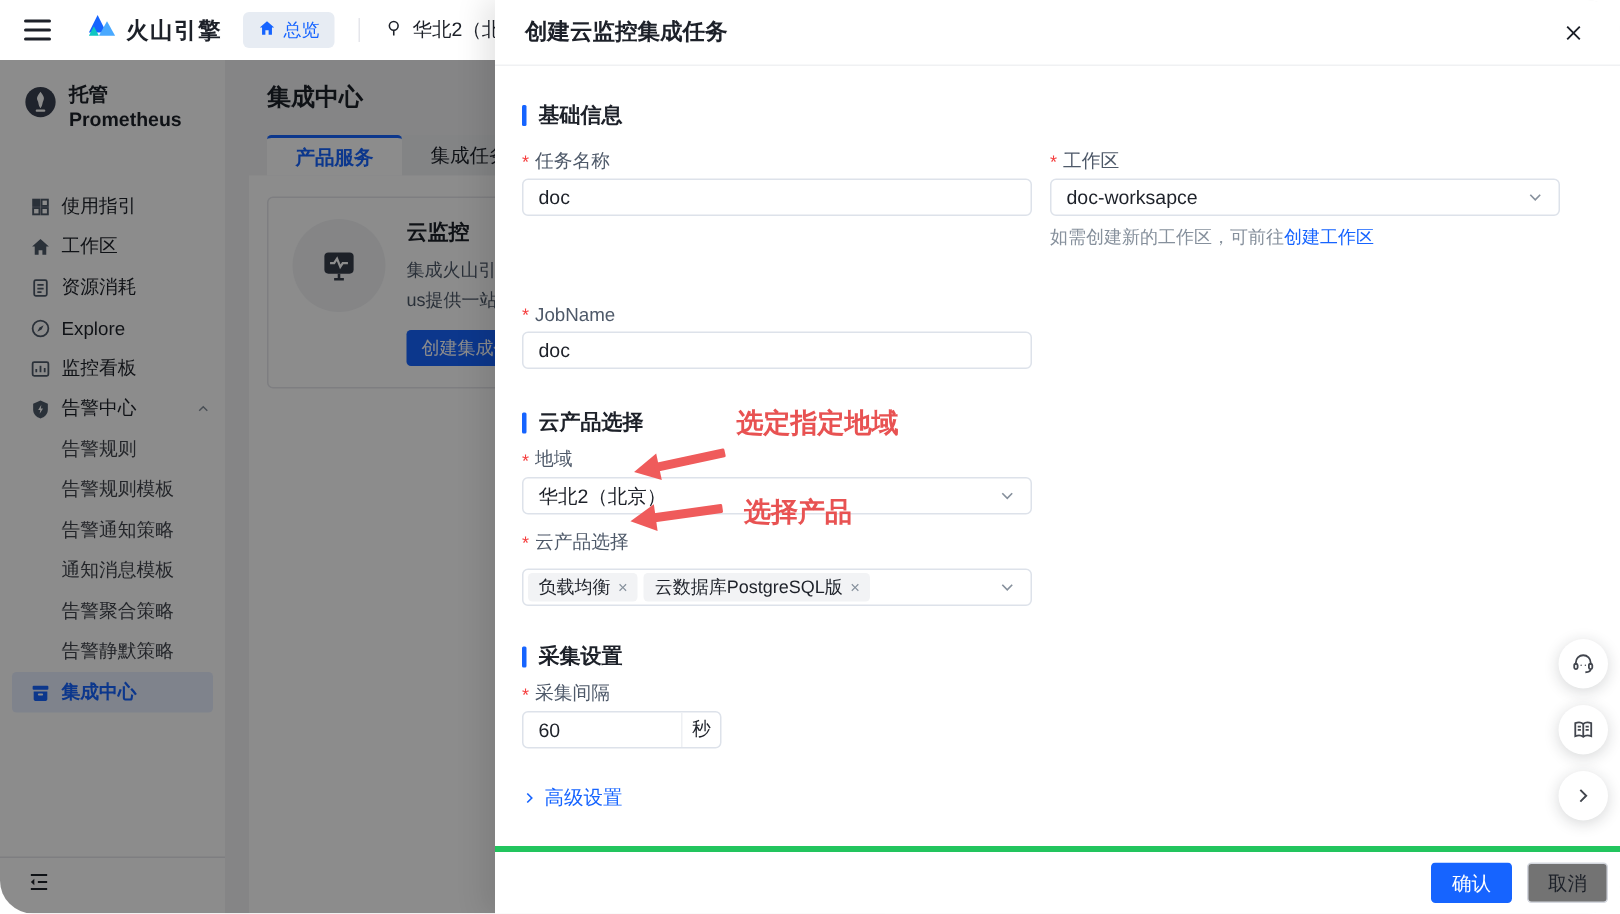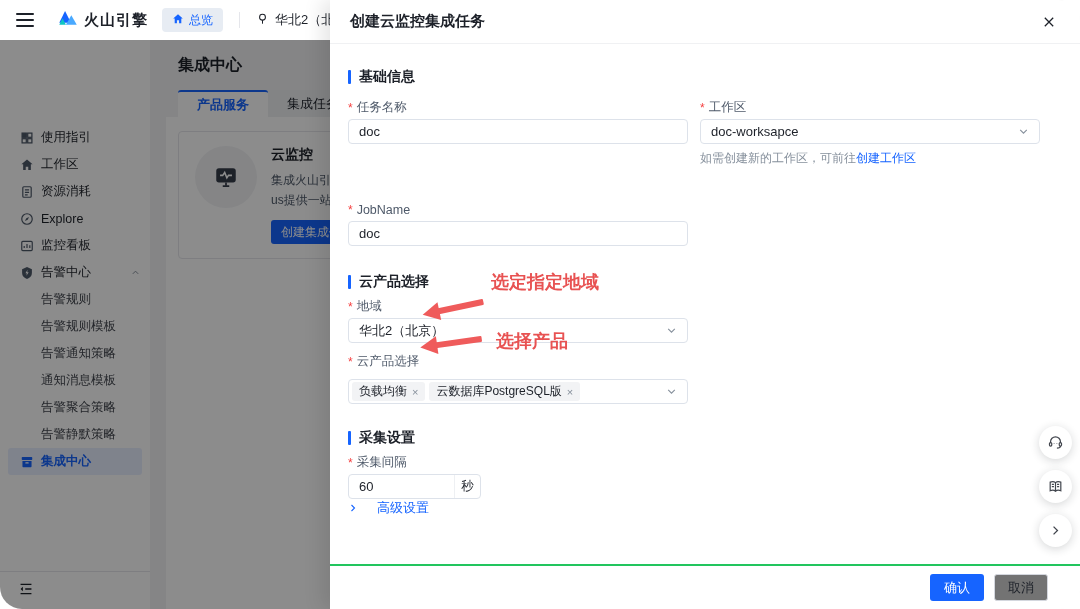--- a/index.html
+++ b/index.html
@@ -60,22 +60,22 @@
   .selbox { justify-content:space-between; cursor:pointer; }
   .helper { margin-top:6px; font-size:12px; color:#86909c; }
   .helper a, .link { color:#1664ff; text-decoration:none; cursor:pointer; }
   .tagbox { padding:0 10px 0 3px; gap:4px; }
   .tag { display:flex; align-items:center; gap:5px; background:#f2f3f5; border-radius:3px; height:19px; padding:0 7px; font-size:12px; color:#1d2129; }
   .tag .tx { color:#86909c; cursor:pointer; font-size:11px; }
   .tagbox .grow { flex:1; }
   .interval { width:133px; padding-right:0; }
   .interval .grow { flex:1; }
   .unit { width:26px; height:23px; display:flex; align-items:center; justify-content:center; font-size:12.5px; color:#1d2129; border-left:1px solid #eef0f3; }
-  .advanced { display:flex; align-items:center; gap:19px; font-size:13px; color:#1664ff; cursor:pointer; }
-  .dr-foot { position:absolute; left:0; right:0; bottom:0; height:45px; border-top:2px solid #22c55e; background:#fff; display:flex; align-items:center; justify-content:flex-end; gap:10px; padding-right:32px; }
+  .advanced { margin-top:24px; display:flex; align-items:center; gap:5px; font-size:13px; color:#1664ff; cursor:pointer; }
+  .dr-foot { position:absolute; left:0; right:0; bottom:0; height:45px; border-top:4px solid #22c55e; background:#fff; display:flex; align-items:center; justify-content:flex-end; gap:10px; padding-right:8px; }
   .btn { height:27px; border-radius:3px; font-size:13px; padding:0 13px; cursor:pointer; border:1px solid transparent; font-family:inherit; }
   .btn-primary { background:#1664ff; color:#fff; }
   .btn-plain { background:#737373; color:#1d2129; border-color:#d4d7de; }
 
   
   .anno-text { position:absolute; font-size:18px; font-weight:700; color:#e85252; white-space:nowrap; }
   .anno-arrow { position:absolute; width:64px; height:22px; }
   .anno-arrow .head { position:absolute; left:0; top:2px; width:0; height:0; border-top:9px solid transparent; border-bottom:9px solid transparent; border-right:17px solid #ef5b5b; }
   .anno-arrow .shaft { position:absolute; left:14px; top:8px; width:48px; height:6px; background:#ef5b5b; border-radius:1px; }
   .rot1 { transform:rotate(-12deg); }
@@ -124,20 +124,30 @@
       <span>华北2（北京）</span>
       <span>
         <svg width="10" height="10" viewBox="0 0 20 20" fill="none" stroke="#86909c" stroke-width="2">
             <path d="M4 7 L10 13 L16 7"></path>
           </svg>
       </span>
     </div>
   </div>
 
   <div class="sidebar">
+    <div class="product-head">
+      <span>
+        <svg width="22" height="22" viewBox="0 0 24 24">
+            <circle cx="12" cy="12" r="11" fill="#3a4050"></circle>
+            <path d="M12 4.5 C14.2 7.5 15.2 9 14 11.2 C13.2 12.6 13.8 14 12 16.5 C10.2 14 10.8 12.6 10 11.2 C8.8 9 9.8 7.5 12 4.5 Z" fill="#fff"></path>
+            <rect x="8.5" y="17.5" width="7" height="1.6" rx="0.8" fill="#fff"></rect>
+          </svg>
+      </span>
+      <span class="product-name">托管 Prometheus</span>
+    </div>
     <div class="nav">
       <div class="nav-item">
         <span class="nico">
             <svg width="14" height="14" viewBox="0 0 20 20" fill="none" stroke="#4e5969" stroke-width="1.8">
               <rect x="3" y="3" width="6" height="6" fill="#4e5969"></rect>
               <rect x="11" y="3" width="6" height="6"></rect>
               <rect x="3" y="11" width="6" height="6"></rect>
               <rect x="11" y="11" width="6" height="6"></rect>
             </svg>
           </span>

